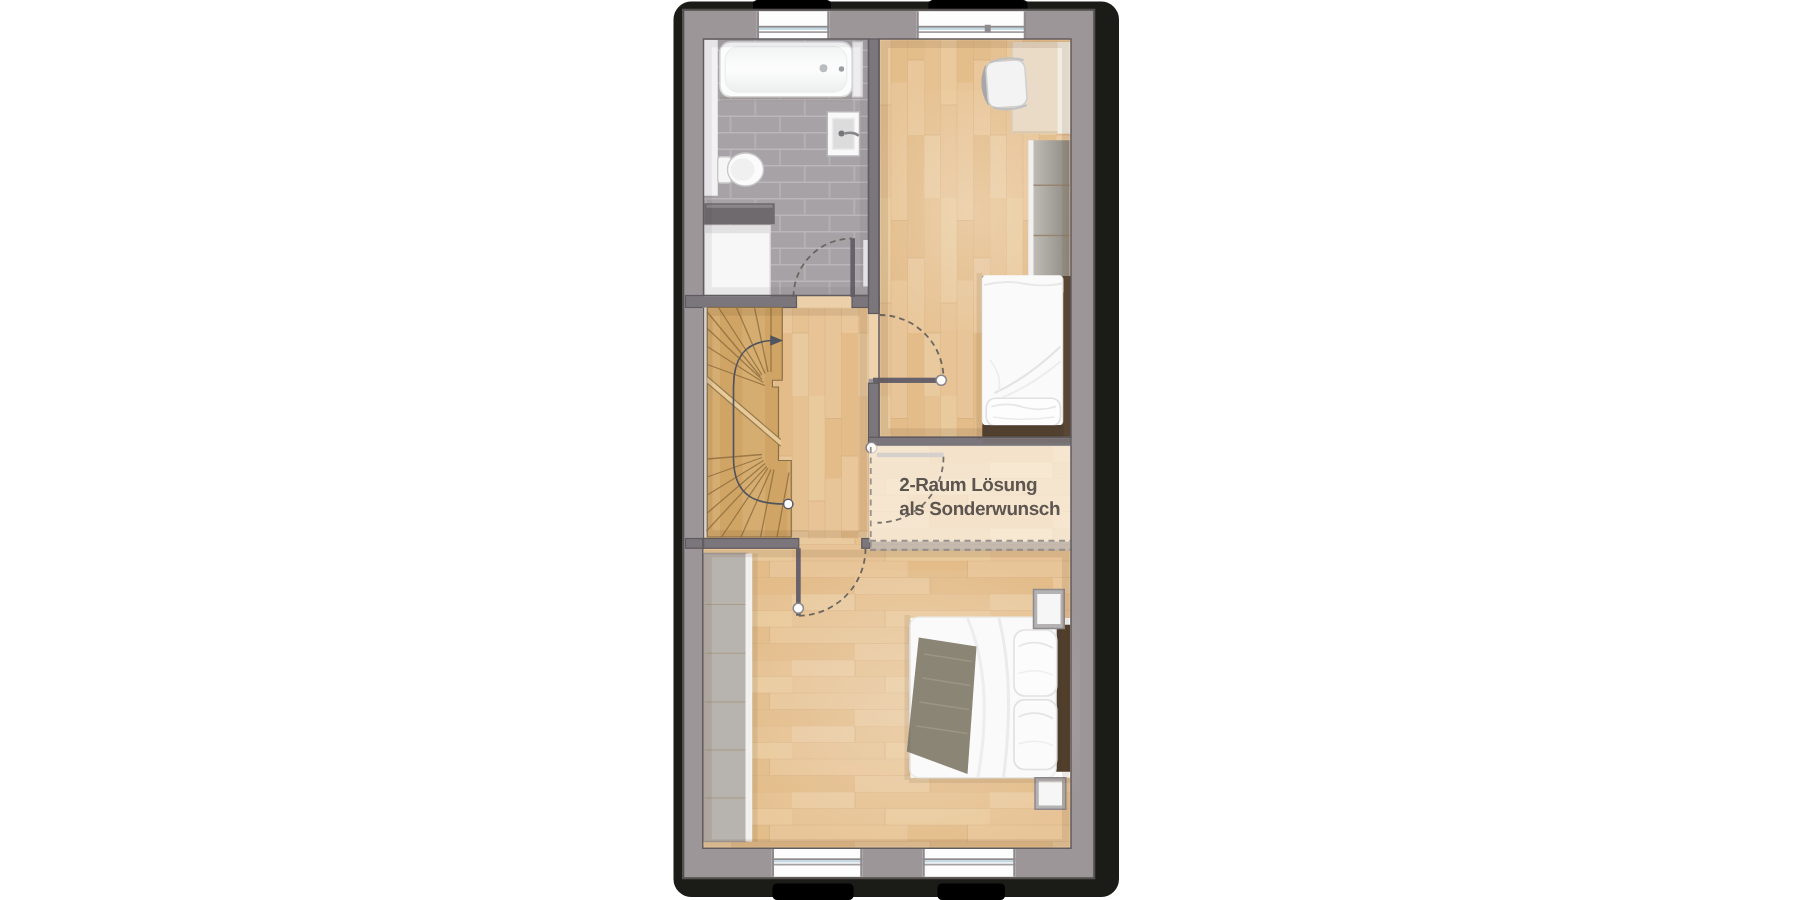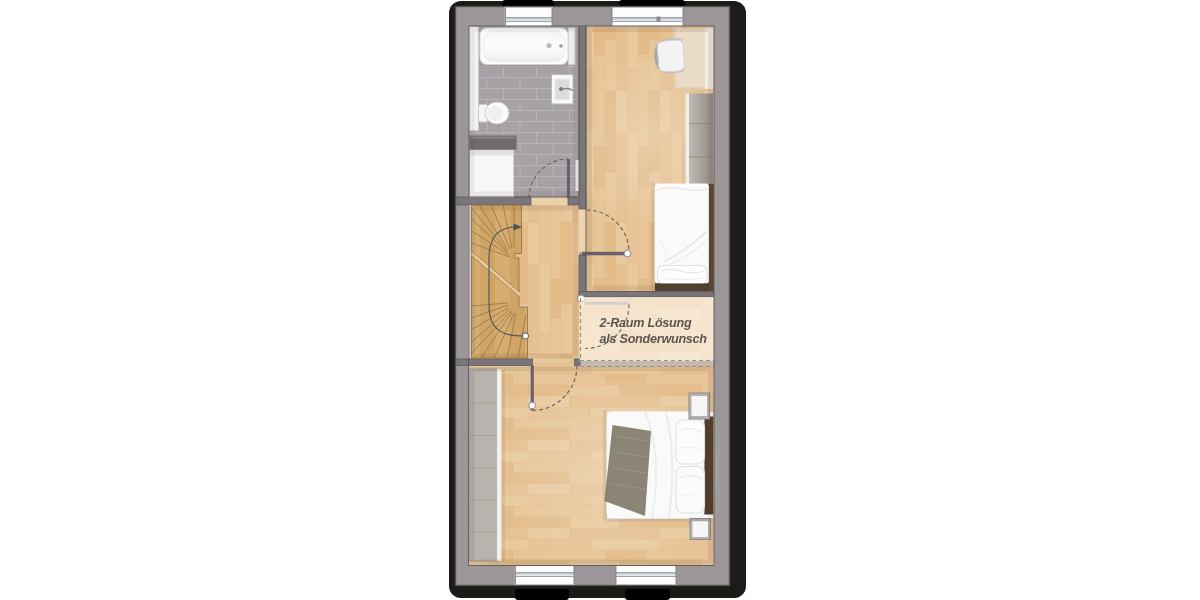--- a/index.html
+++ b/index.html
@@ -1,16 +1,16 @@
 <!DOCTYPE html>
 <html><head>
 <meta charset="utf-8">
 <style>
 html,body{margin:0;padding:0;background:#fff;}
-#wrap{position:relative;width:1016px;height:600px;background:#737373;overflow:hidden;font-style:italic;}
+#wrap{position:relative;width:1016px;height:600px;background:#737373;overflow:hidden;}
 svg{display:block;}
 </style>
 </head>
 <body>
 <div id="wrap">
 <svg width="1200" height="600" viewBox="0 0 1200 600" font-family="Liberation Sans, sans-serif">
 <defs>
 
   <pattern id="wv" width="44" height="132" patternUnits="userSpaceOnUse">
     <rect width="44" height="132" fill="#e9c89b"></rect>

